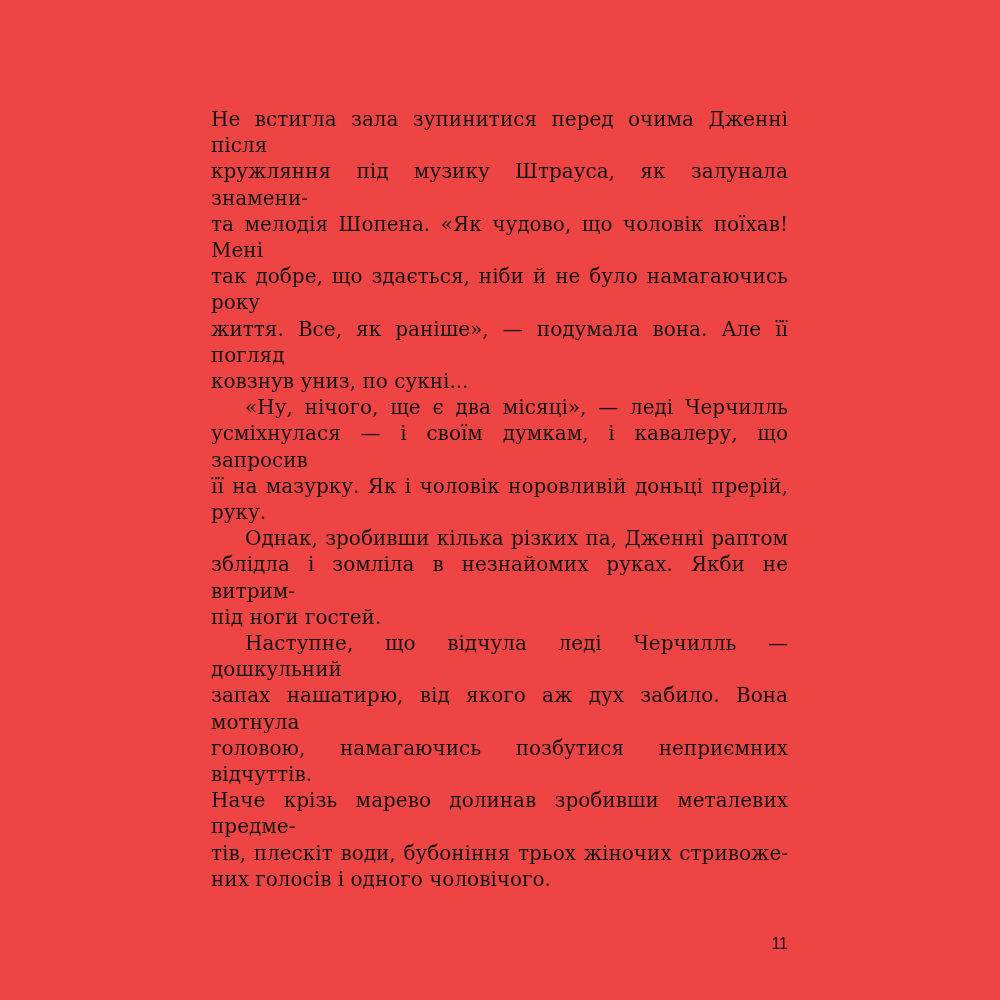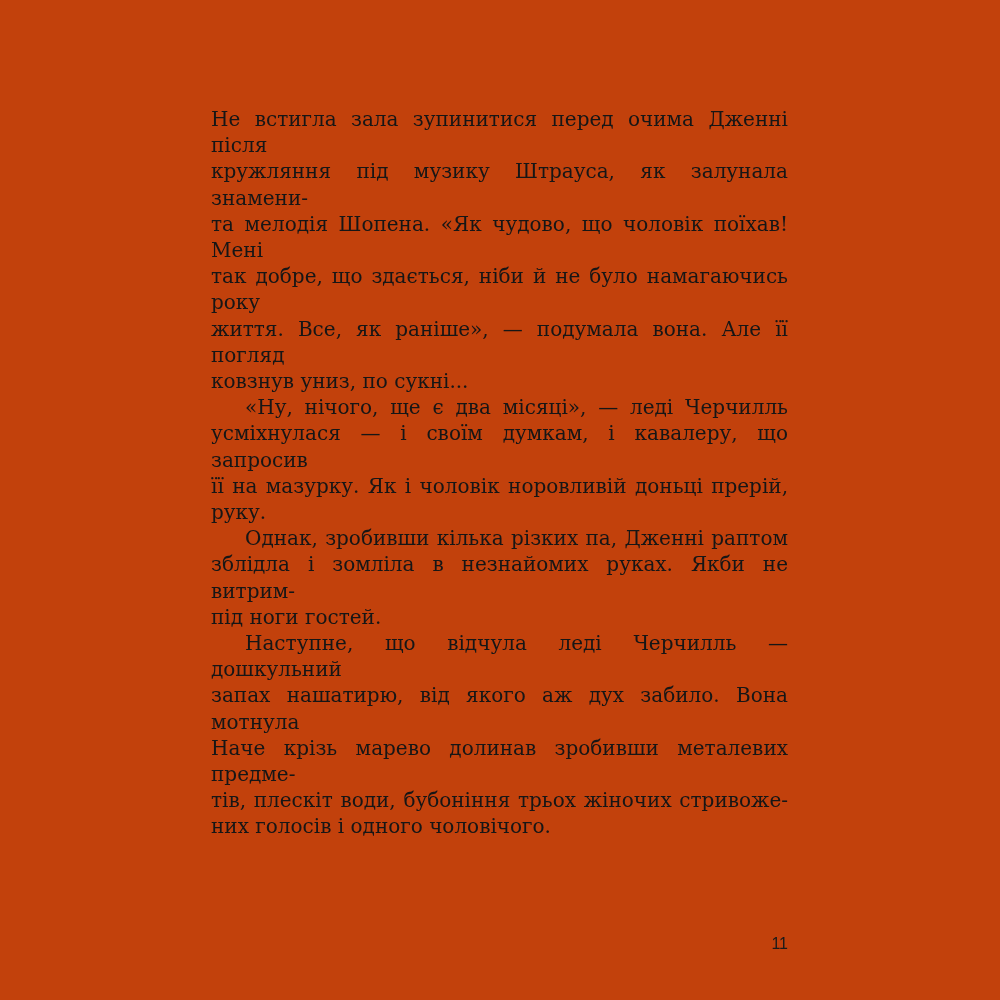--- a/index.html
+++ b/index.html
@@ -10,21 +10,21 @@
     width: 1000px;
     height: 1000px;
     background: #ffffff;
     position: relative;
     overflow: hidden;
     font-family: "DejaVu Serif", serif;
   }
   .book-page {
     position: absolute;
     inset: 0;
-    background: #c2410c;
+    background: #ef4444;
   }
   .text-block {
     position: absolute;
     left: 211px;
     top: 106px;
     width: 577px;
     color: #161616;
     font-size: 20px;
     line-height: 26.2px;
   }
@@ -64,18 +64,19 @@
       <div class="line no-justify-last">ковзнув униз, по сукні...</div>
       <div class="line indent">«Ну, нічого, ще є два місяці», — леді Черчилль</div>
       <div class="line">усміхнулася — і своїм думкам, і кавалеру, що запросив</div>
       <div class="line">її на мазурку. Як і чоловік норовливій доньці прерій,</div>
       <div class="line no-justify-last">руку.</div>
       <div class="line indent">Однак, зробивши кілька різких па, Дженні раптом</div>
       <div class="line">зблідла і зомліла в незнайомих руках. Якби не витрим-</div>
       <div class="line no-justify-last">під ноги гостей.</div>
       <div class="line indent">Наступне, що відчула леді Черчилль — дошкульний</div>
       <div class="line">запах нашатирю, від якого аж дух забило. Вона мотнула</div>
+      <div class="line">головою, намагаючись позбутися неприємних відчуттів.</div>
       <div class="line">Наче крізь марево долинав зробивши металевих предме-</div>
       <div class="line">тів, плескіт води, бубоніння трьох жіночих стривоже-</div>
       <div class="line no-justify-last">них голосів і одного чоловічого.</div>
     </div>
   <div class="page-number">11</div>
 </div>
 
 </body></html>

